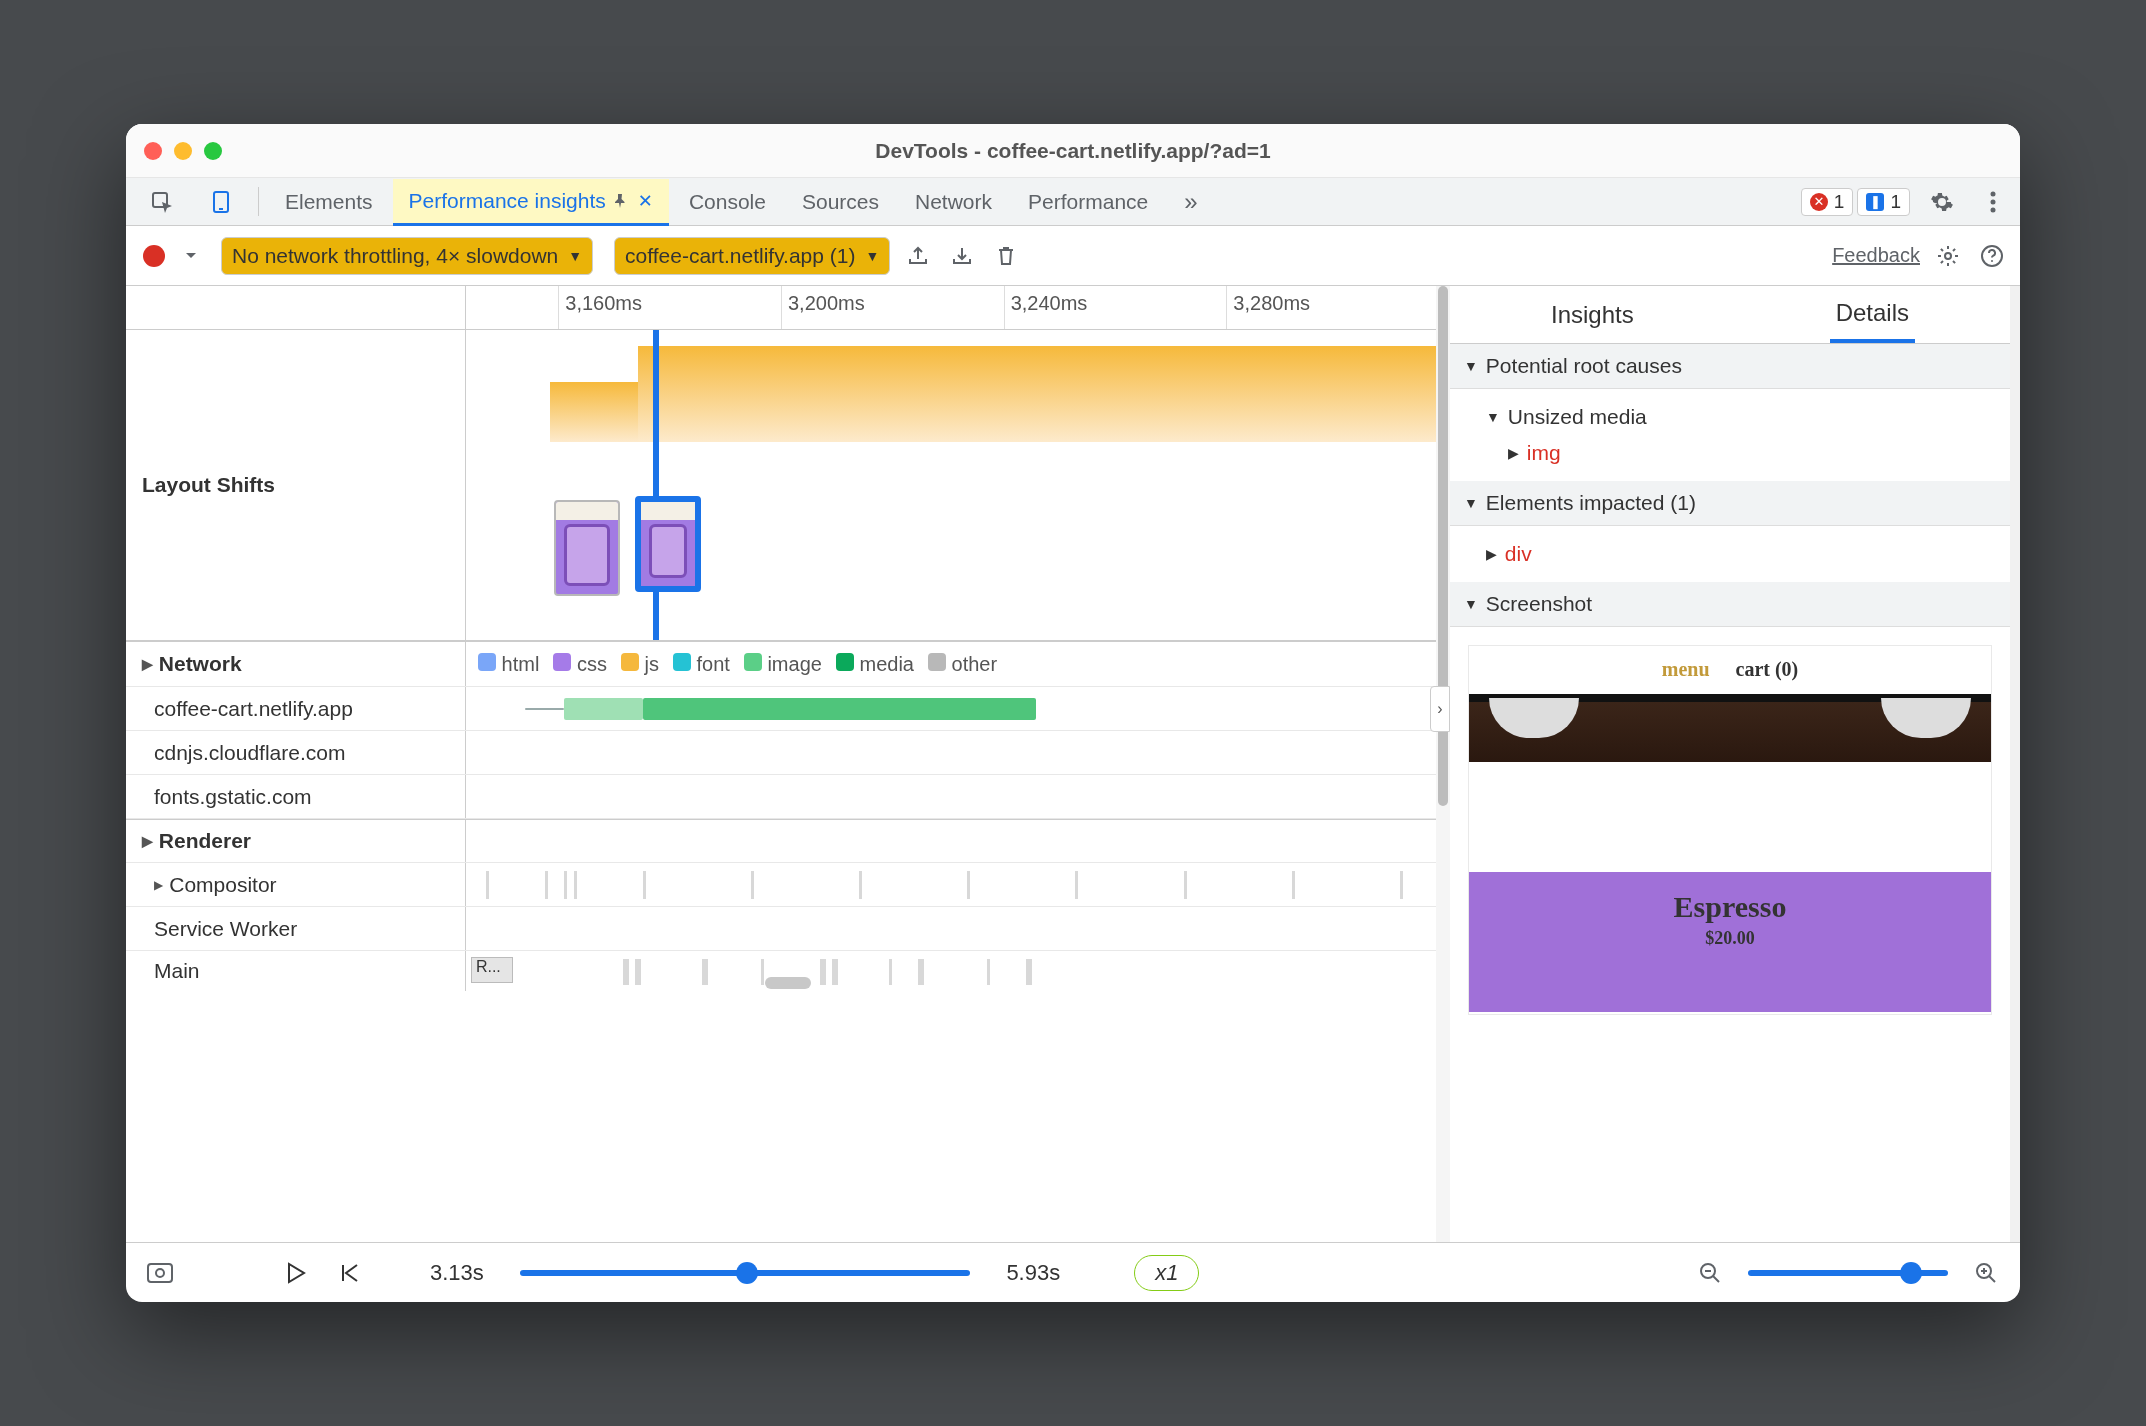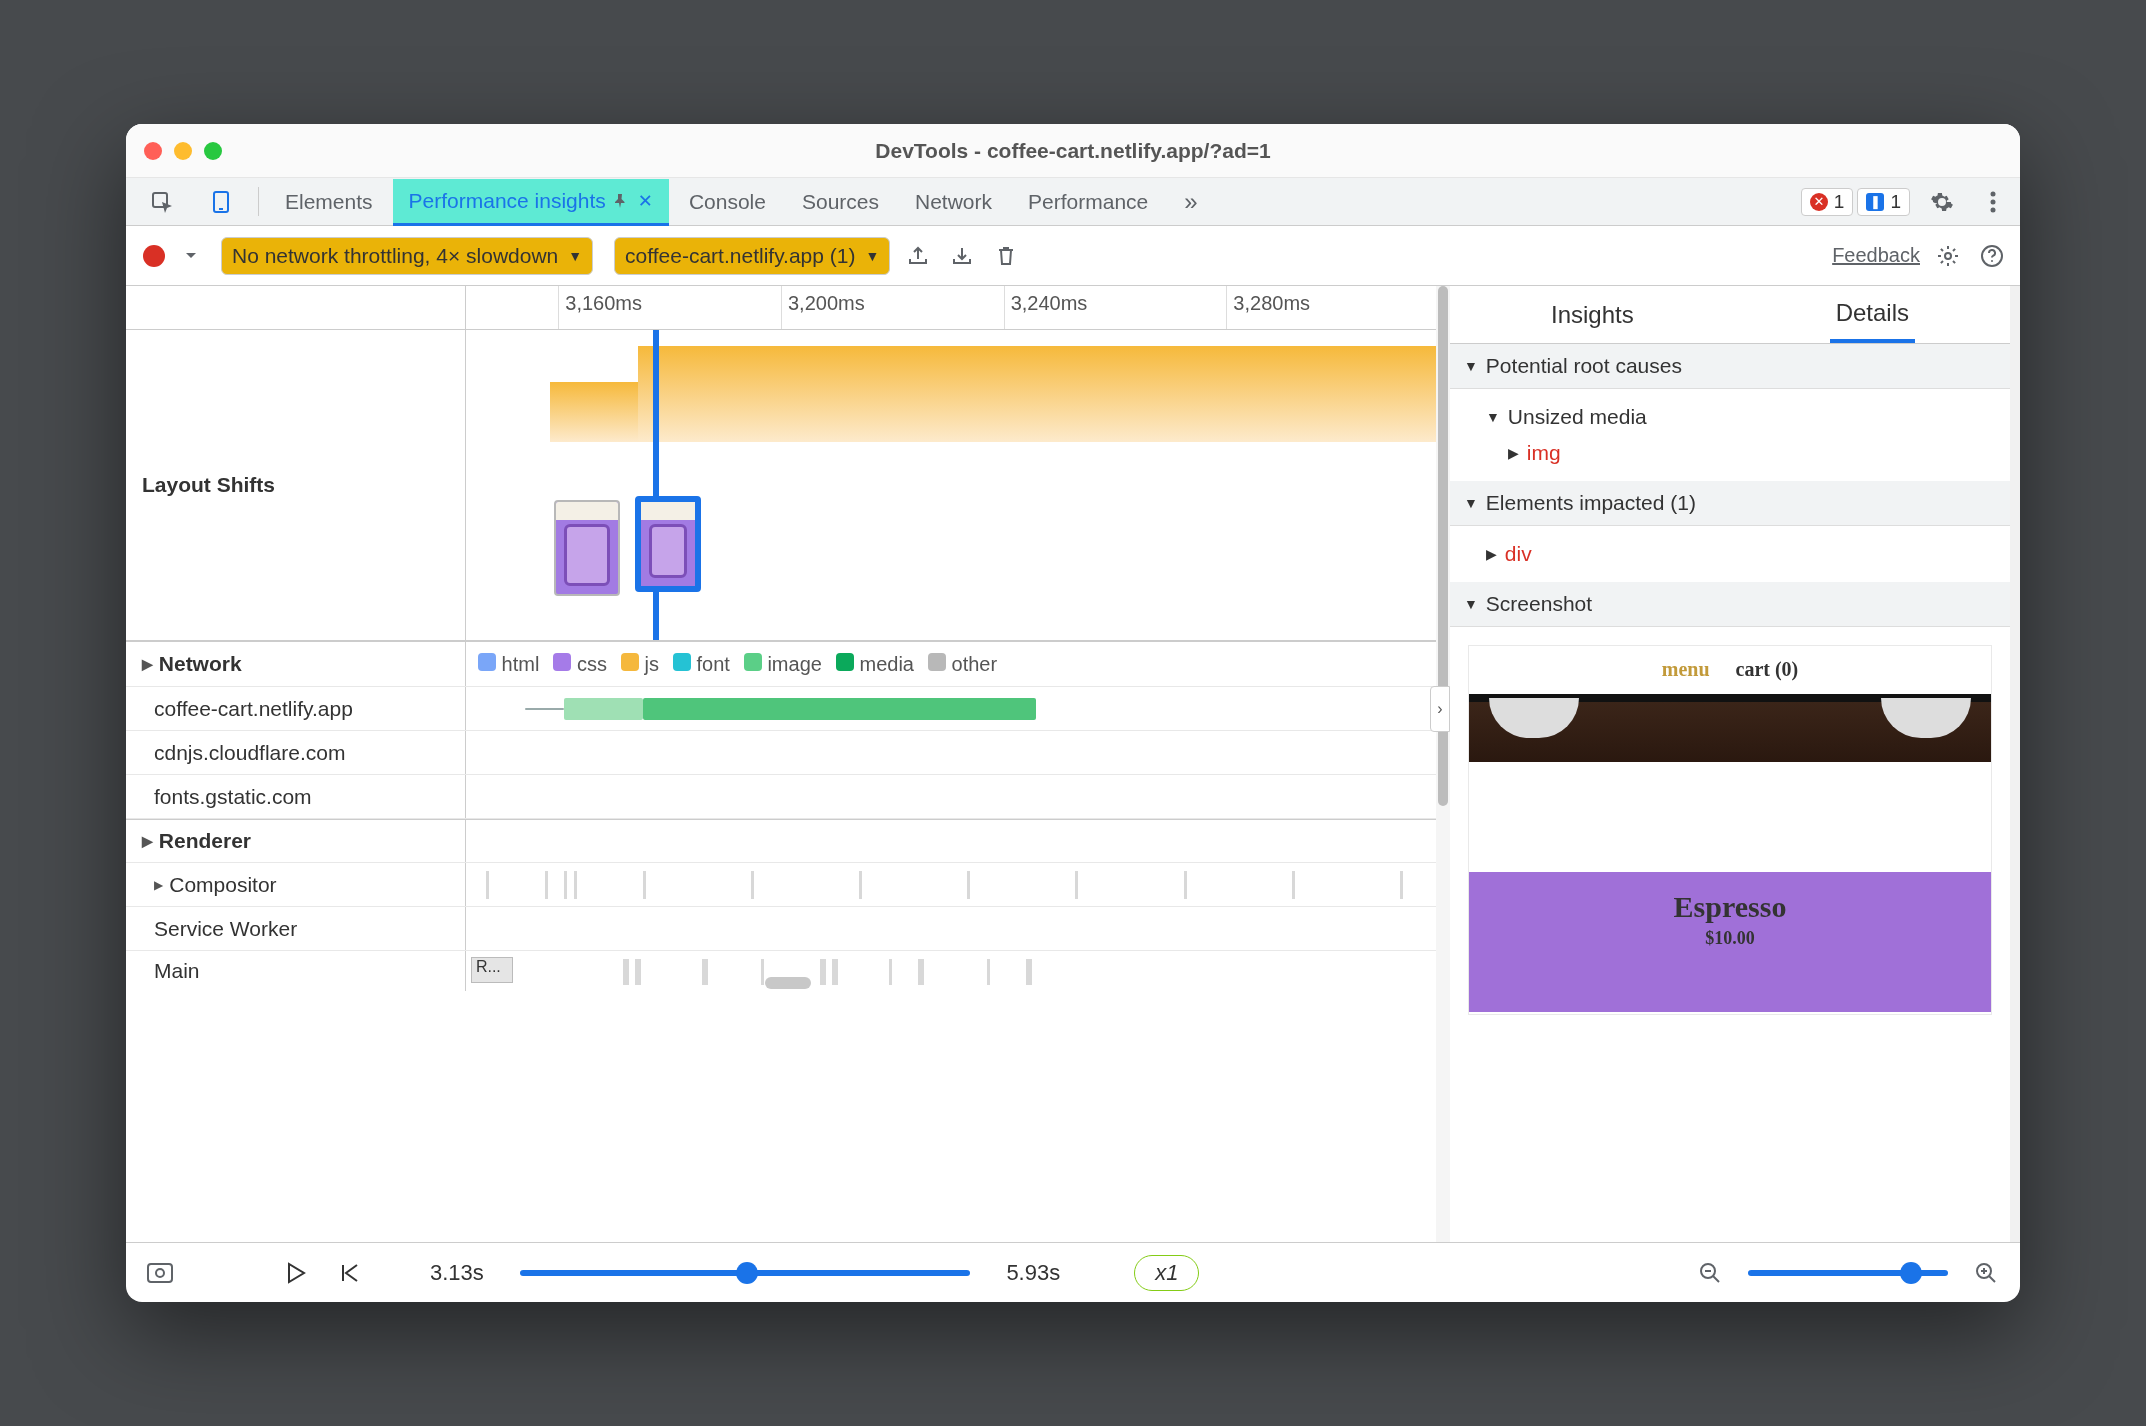--- a/index.html
+++ b/index.html
@@ -9,21 +9,21 @@
 
 .titlebar { height: 54px; background: #fafafa; display: flex; align-items: center; position: relative; border-bottom: 1px solid #e6e6e6; }
 .traffic { display: flex; gap: 12px; padding-left: 18px; }
 .tl { width: 18px; height: 18px; border-radius: 50%; }
 .tl.red { background: #ff5f57; } .tl.yellow { background: #febc2e; } .tl.green { background: #28c840; }
 .titlebar .title { position: absolute; left: 0; right: 0; text-align: center; font-weight: 600; font-size: 21px; color: #555; pointer-events: none; }
 
 
 .tabstrip { height: 48px; display: flex; align-items: center; border-bottom: 1px solid #ccc; padding: 0 8px; gap: 4px; background: #f1f3f4; }
 .toolbtn, .tab { display: flex; align-items: center; justify-content: center; height: 100%; padding: 0 16px; color: #5f6368; cursor: pointer; font-size: 21px; }
-.tab.active { color: #1a73e8; border-bottom: 3px solid #1a73e8; margin-bottom: -1px; background: #5eead4; }
+.tab.active { color: #1a73e8; border-bottom: 3px solid #1a73e8; margin-bottom: -1px; background: #fef9c3; }
 .tab .pin { margin-left: 6px; }
 .tab .x { margin-left: 10px; font-size: 18px; }
 .tabstrip .spacer { flex: 1; }
 .badge { display: flex; align-items: center; gap: 6px; border: 1px solid #ccc; padding: 2px 8px; border-radius: 4px; font-size: 19px; color: #333; background: #fff; }
 .badge .dot-e { width: 18px; height: 18px; border-radius: 50%; background: #d93025; color: #fff; font-size: 13px; display: flex; align-items: center; justify-content: center; }
 .badge .dot-i { width: 18px; height: 18px; background: #1a73e8; color: #fff; font-size: 13px; display: flex; align-items: center; justify-content: center; border-radius: 3px;}
 
 
 .toolbar2 { height: 60px; display: flex; align-items: center; gap: 12px; padding: 0 12px; border-bottom: 1px solid #ccc; }
 .rec { width: 22px; height: 22px; border-radius: 50%; background: #d93025; }
@@ -392,21 +392,21 @@
       <div class="screenshot-preview">
         <div class="sp-topbar">
           <span class="sp-menu">menu</span>
           <span class="sp-cart">cart (0)</span>
         </div>
         <div class="sp-line"></div>
         <div class="sp-beans"></div>
         <div class="sp-gap"></div>
         <div class="sp-card">
           <div class="name">Espresso</div>
-          <div class="price">$10.00</div>
+          <div class="price">$20.00</div>
         </div>
       </div>
     </div>
 
   </div>
 
   <div class="footer">
     <div class="iconbtn">
       <svg width="28" height="22" viewBox="0 0 28 22" fill="none" stroke="#5f6368" stroke-width="2">
           <rect x="2" y="2" width="24" height="18" rx="3"></rect>

